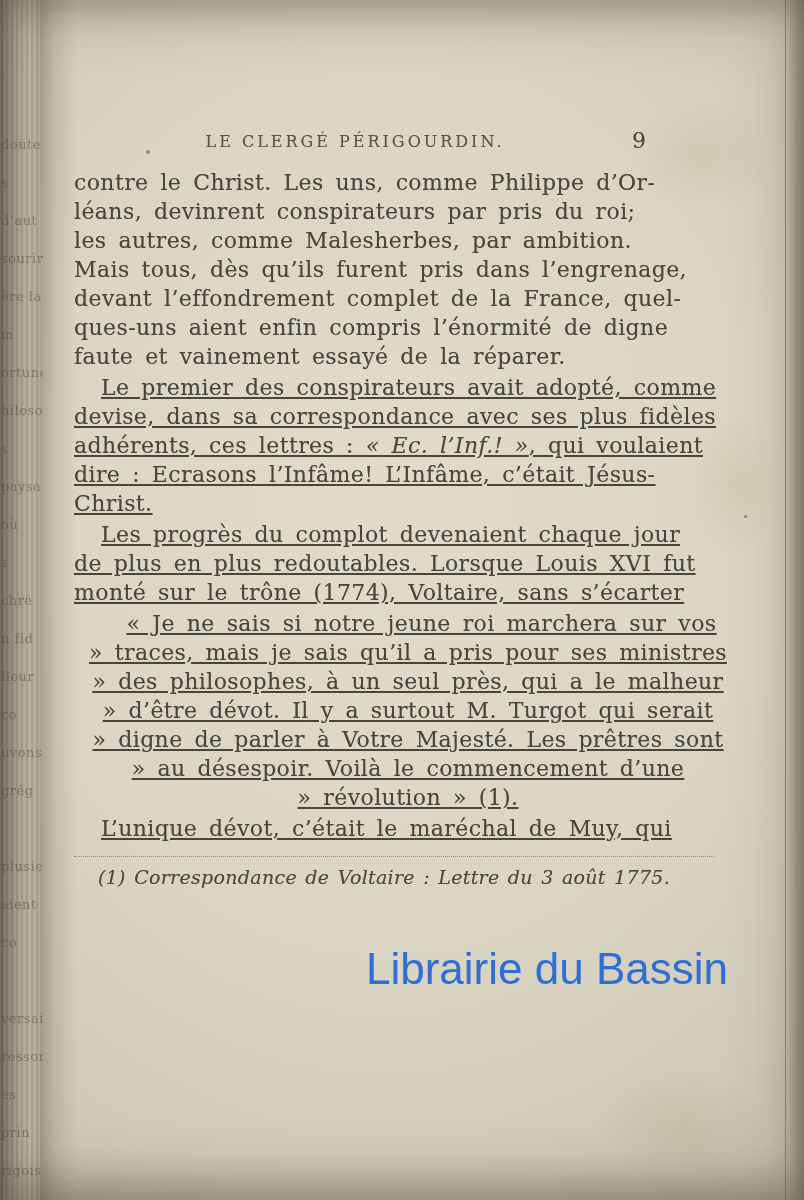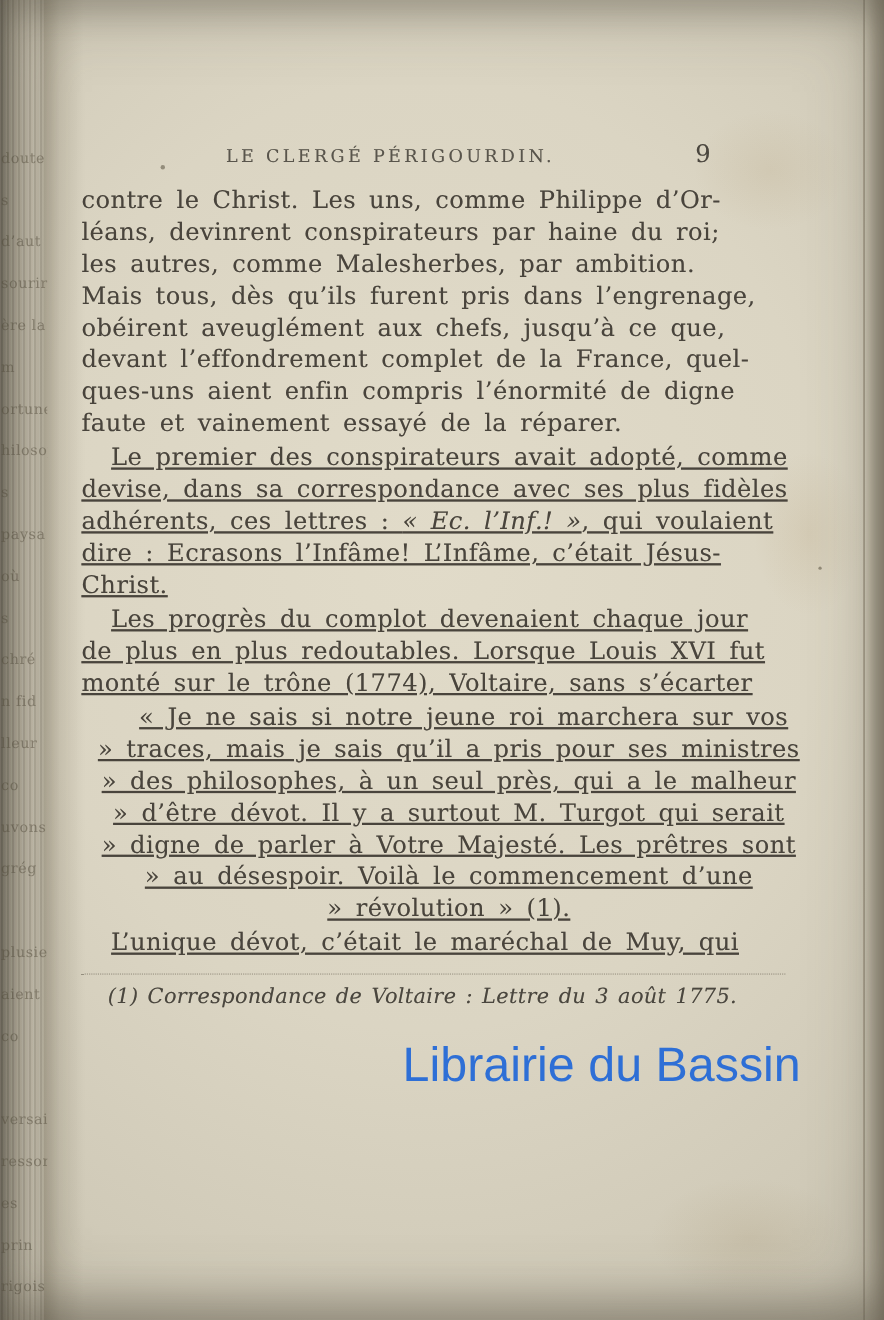--- a/index.html
+++ b/index.html
@@ -167,24 +167,23 @@
 
   <div class="content">
 
     <div class="header">
       <span class="title">LE CLERGÉ PÉRIGOURDIN.</span>
       <span class="folio">9</span>
     </div>
 
     <div class="para">
       <div class="ln">contre le Christ. Les uns, comme Philippe d’Or-</div>
-      <div class="ln">léans, devinrent conspirateurs par haine du roi;</div>
+      <div class="ln">léans, devinrent conspirateurs par pris du roi;</div>
       <div class="ln">les autres, comme Malesherbes, par ambition.</div>
       <div class="ln">Mais tous, dès qu’ils furent pris dans l’engrenage,</div>
-      <div class="ln">obéirent aveuglément aux chefs, jusqu’à ce que,</div>
       <div class="ln">devant l’effondrement complet de la France, quel-</div>
       <div class="ln">ques-uns aient enfin compris l’énormité de digne</div>
       <div class="ln">faute et vainement essayé de la réparer.</div>
     </div>
 
     <div class="para indent">
       <div class="ln">Le premier des conspirateurs avait adopté, comme</div>
       <div class="ln">devise, dans sa correspondance avec ses plus fidèles</div>
       <div class="ln"><span>adhérents, ces lettres : </span><em>« Ec. l’Inf.! »</em><span>, qui voulaient</span></div>
       <div class="ln">dire : Ecrasons l’Infâme! L’Infâme, c’était Jésus-</div>

